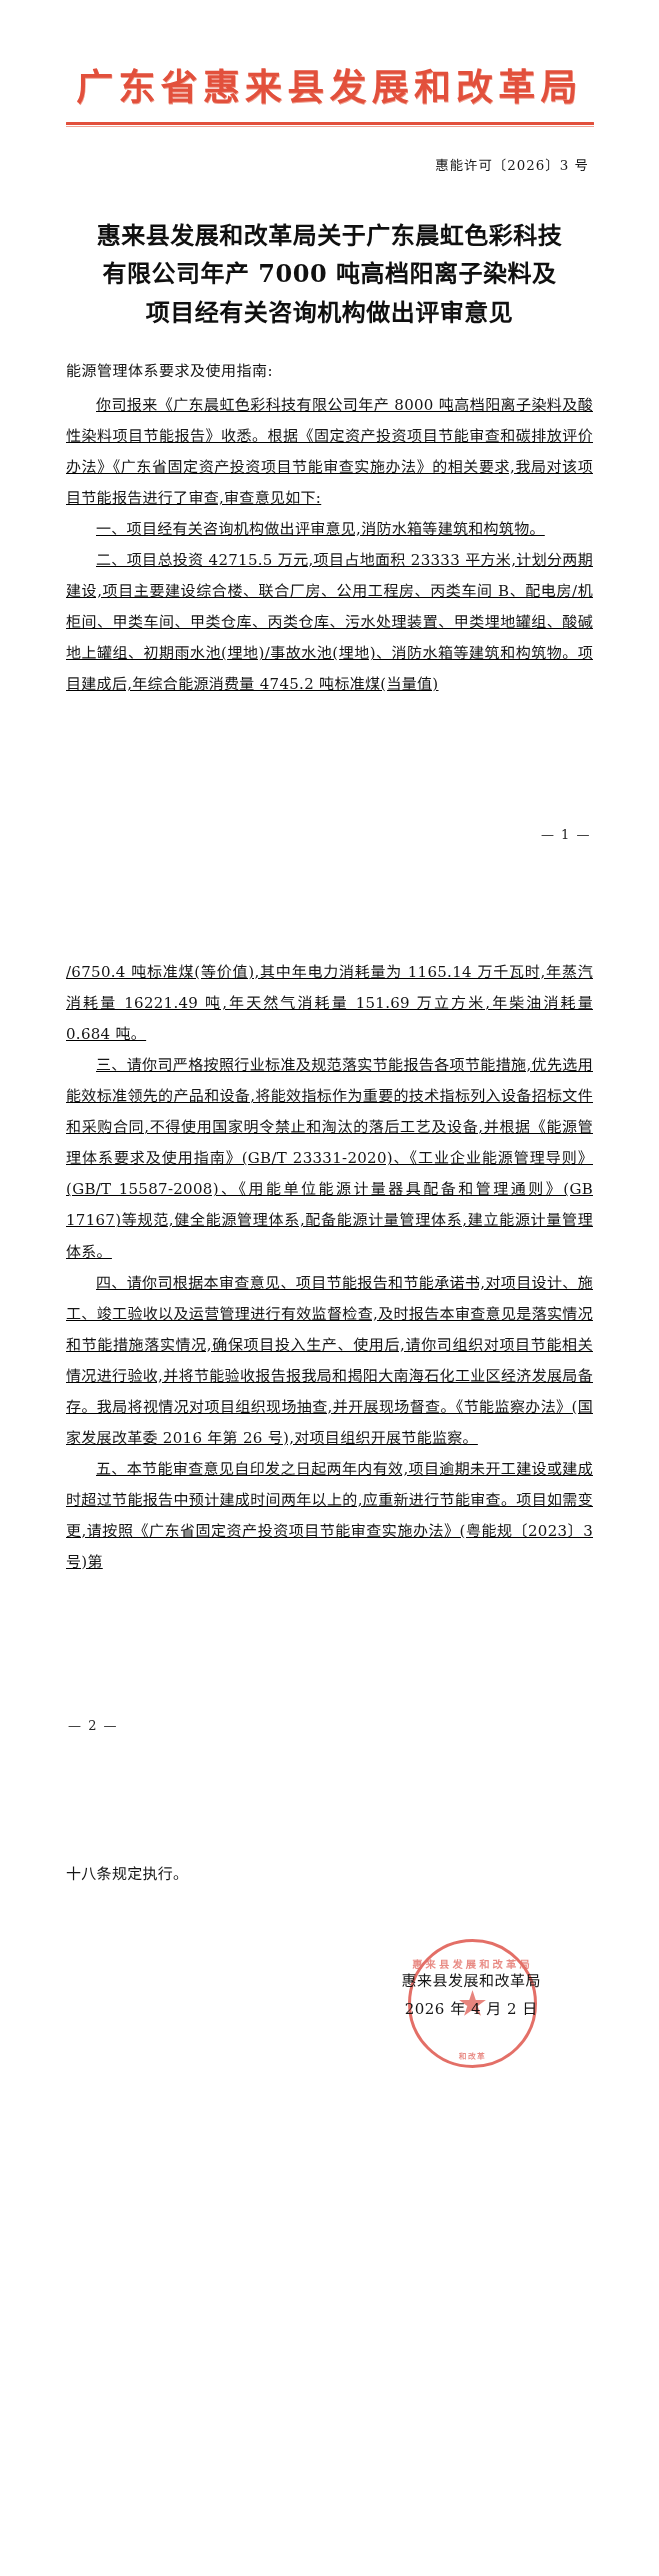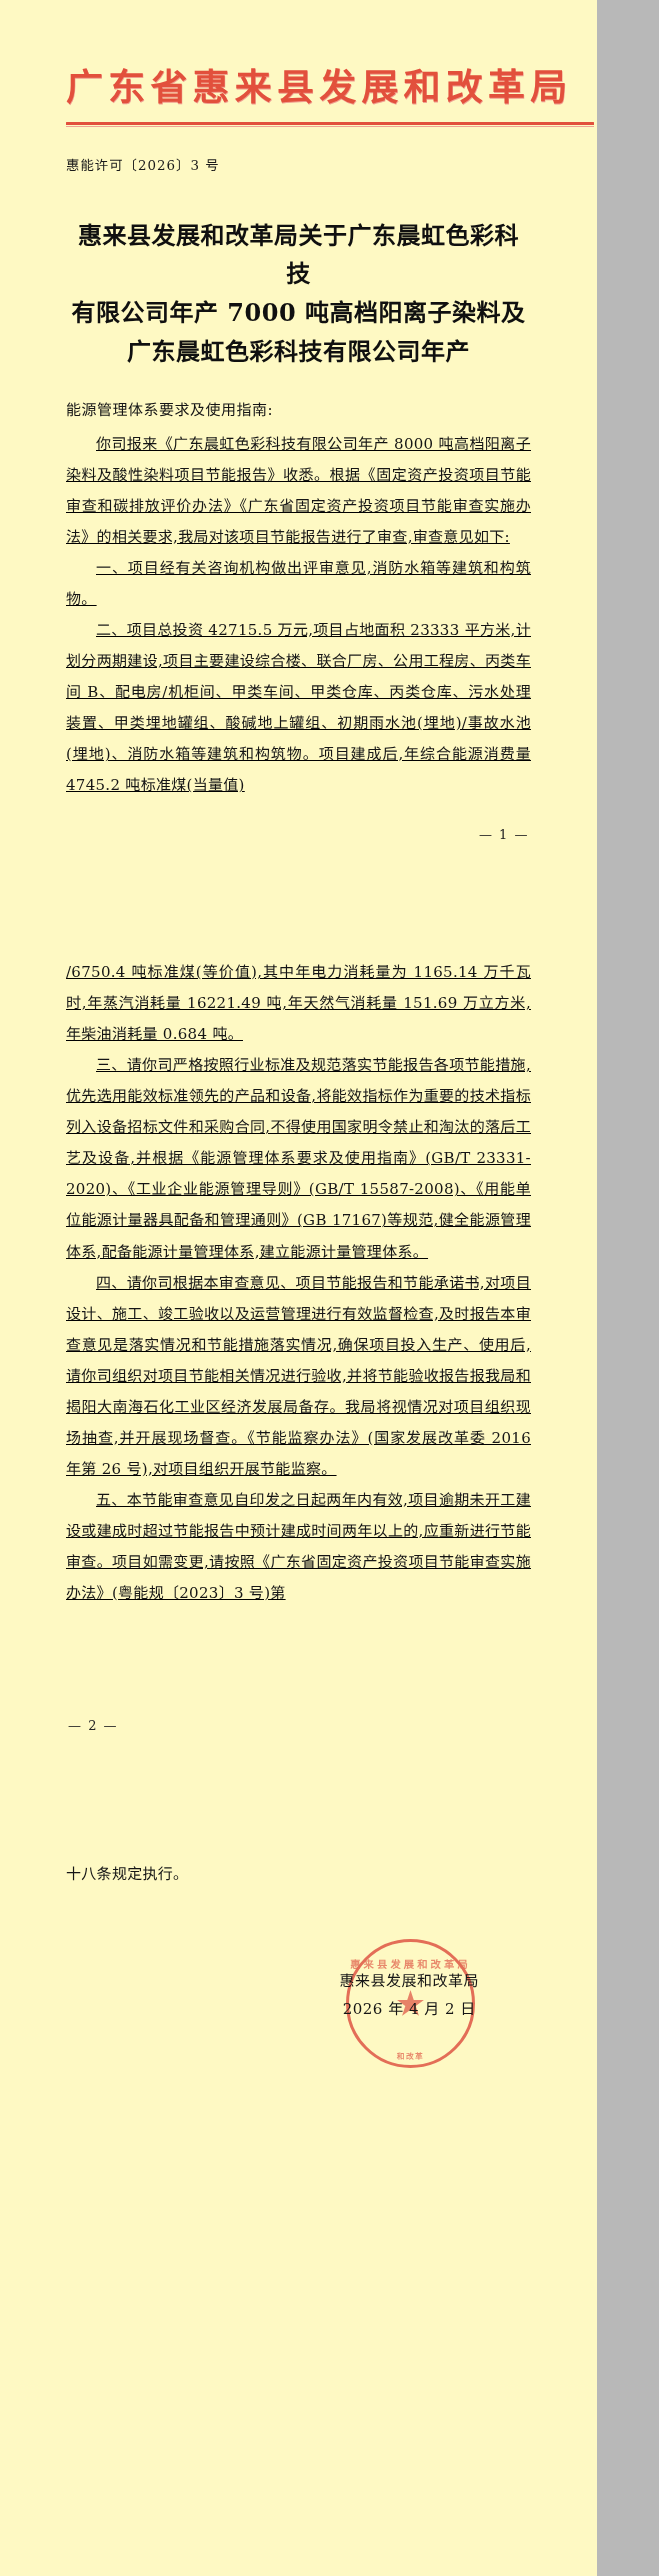--- a/index.html
+++ b/index.html
@@ -9,22 +9,22 @@
     padding: 0;
     background: #b8b8b8;
     font-family: "DejaVu Serif", "Liberation Serif", serif;
   }
   .doc-root {
     width: 659px;
     margin: 0 auto;
     background: #b8b8b8;
   }
   .page {
-    width: 597px;
-    background: #fef9c3;
+    width: 659px;
+    background: #ffffff;
     position: relative;
     padding: 0 66px;
     overflow: hidden;
   }
   .page-1 { height: 891px; padding-top: 0; }
   .page-2 { height: 891px; }
   .page-3 { height: 1008px; }
 
   
   .masthead {
@@ -51,20 +51,21 @@
   .masthead-rule-thin {
     margin: 1.5px auto 0;
     width: 528px;
     height: 0.5px;
     background: #efa294;
   }
 
   
   .doc-number {
     margin-top: 27px;
+    text-align: right;
     font-size: 13.4px;
     letter-spacing: 1px;
     color: #1a1a1a;
     padding-right: 4.1px;
   }
 
   
   .doc-title {
     margin-top: 43px;
     text-align: center;
@@ -171,21 +172,21 @@
       <div class="masthead-title">广东省惠来县发展和改革局</div>
       <div class="masthead-rule"></div>
       <div class="masthead-rule-thin"></div>
     </header>
 
     <div class="doc-number">惠能许可〔2026〕3 号</div>
 
     <h1 class="doc-title">
       <span class="tl">惠来县发展和改革局关于广东晨虹色彩科技</span>
       <span class="tl">有限公司年产 7000 吨高档阳离子染料及</span>
-      <span class="tl">广东晨虹色彩科技有限公司年产</span>
+      <span class="tl">项目经有关咨询机构做出评审意见</span>
     </h1>
 
     <div class="addressee">能源管理体系要求及使用指南:</div>
 
     <div class="para-block">
       <p class="body-para">你司报来《广东晨虹色彩科技有限公司年产 8000 吨高档阳离子染料及酸性染料项目节能报告》收悉。根据《固定资产投资项目节能审查和碳排放评价办法》《广东省固定资产投资项目节能审查实施办法》的相关要求,我局对该项目节能报告进行了审查,审查意见如下:</p>
       <p class="body-para">一、项目经有关咨询机构做出评审意见,消防水箱等建筑和构筑物。</p>
       <p class="body-para">二、项目总投资 42715.5 万元,项目占地面积 23333 平方米,计划分两期建设,项目主要建设综合楼、联合厂房、公用工程房、丙类车间 B、配电房/机柜间、甲类车间、甲类仓库、丙类仓库、污水处理装置、甲类埋地罐组、酸碱地上罐组、初期雨水池(埋地)/事故水池(埋地)、消防水箱等建筑和构筑物。项目建成后,年综合能源消费量 4745.2 吨标准煤(当量值)</p>
     </div>
 

